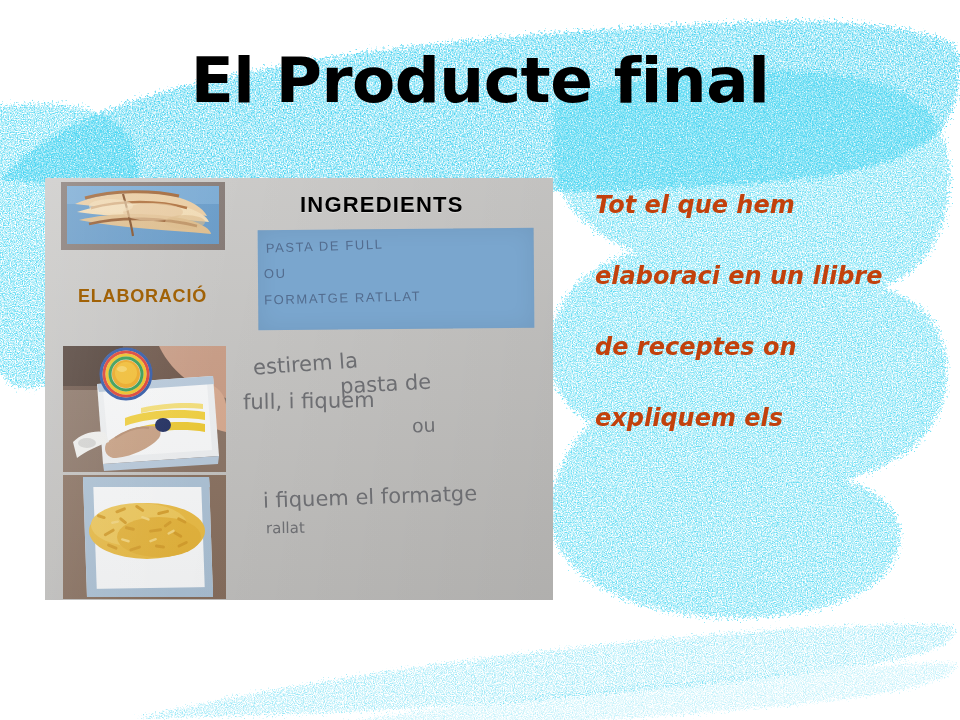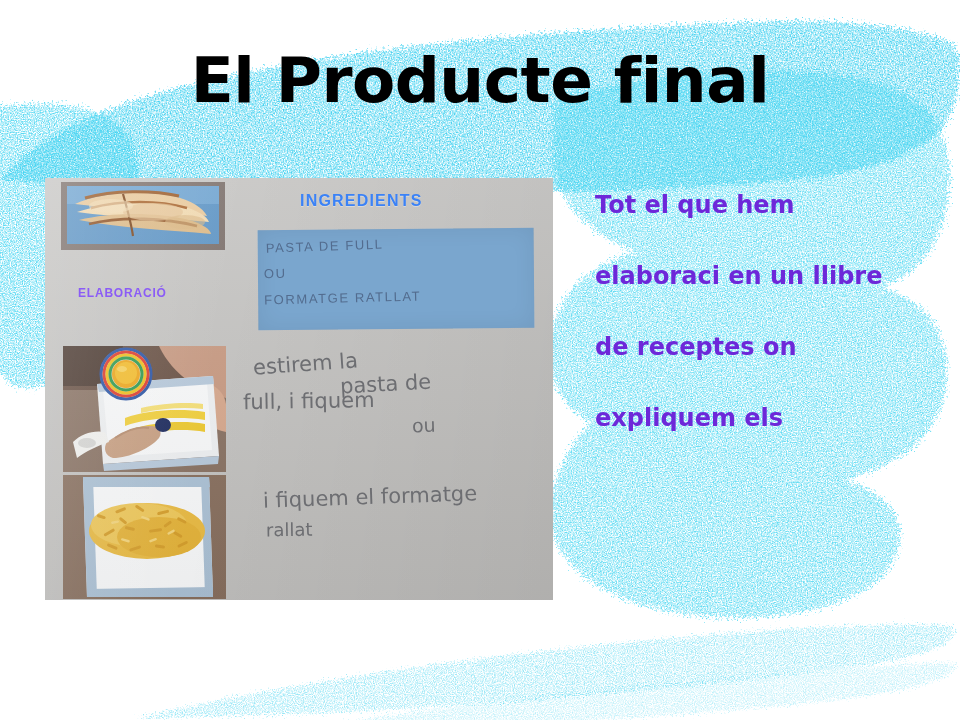--- a/index.html
+++ b/index.html
@@ -42,23 +42,24 @@
   #body-copy{
     position:absolute;
     left:595px; top:170px;
     width:350px;
   }
   #body-copy .ln{
     font-family:"DejaVu Sans", sans-serif;
     font-weight:bold;
     font-size:24px;
     line-height:71px;
-    color:#6d28d9;
+    color:#c2410c;
     letter-spacing:0px;
     white-space:nowrap;
+    font-style:italic;
   }
   #body-copy .ln .tail{
     font-family:"Liberation Serif", serif;
     font-weight:normal;
     font-size:25px;
   }
 
   
   #photo{
     position:absolute;
@@ -76,33 +77,33 @@
       linear-gradient(180deg, rgba(255,255,255,.10) 0%, rgba(0,0,0,.06) 100%);
     pointer-events:none;
   }
 
   
   #lbl-ingredients{
     position:absolute;
     left:300px; top:192px;
     font-family:"Liberation Sans", sans-serif;
     font-weight:bold;
-    font-size:16px;
+    font-size:22px;
     letter-spacing:1.2px;
-    color:#3b82f6;
+    color:#000000;
     text-shadow:0 1px 0 rgba(255,255,255,.35);
   }
   #lbl-elaboracio{
     position:absolute;
     left:78px; top:286px;
     font-family:"Liberation Sans", sans-serif;
     font-weight:bold;
-    font-size:12px;
+    font-size:18px;
     letter-spacing:.8px;
-    color:#8b5cf6;
+    color:#a16207;
   }
 
   
   #note{
     position:absolute;
     left:258px; top:229px;
     width:276px; height:100px;
     background:#7aa6ce;
     transform:rotate(-0.5deg);
     box-shadow:inset 0 0 22px rgba(0,0,0,.07);
@@ -125,21 +126,21 @@
     position:absolute;
     font-family:"DejaVu Sans", sans-serif;
     color:#6d6e72;
     white-space:nowrap;
   }
   #hw1a{left:253px; top:352px; font-size:21px; transform:rotate(-4deg);}
   #hw1b{left:340px; top:372px; font-size:21px; transform:rotate(-3deg);}
   #hw1c{left:243px; top:389px; font-size:21px; transform:rotate(-1deg);}
   #hw1d{left:412px; top:414px; font-size:19px; transform:rotate(-2deg);}
   #hw2a{left:263px; top:485px; font-size:21px; transform:rotate(-2deg);}
-  #hw2b{left:266px; top:519px; font-size:18px; transform:rotate(-1deg);}
+  #hw2b{left:266px; top:519px; font-size:15px; transform:rotate(-1deg);}
 
   
   .subphoto{position:absolute;overflow:hidden;}
   #sp-baked{left:16px;  top:4px;   width:164px; height:68px;}
   #sp-brush{left:18px;  top:168px; width:163px; height:126px;}
   #sp-chees{left:18px;  top:297px; width:163px; height:124px;}
 </style>
 </head>
 <body>
 

